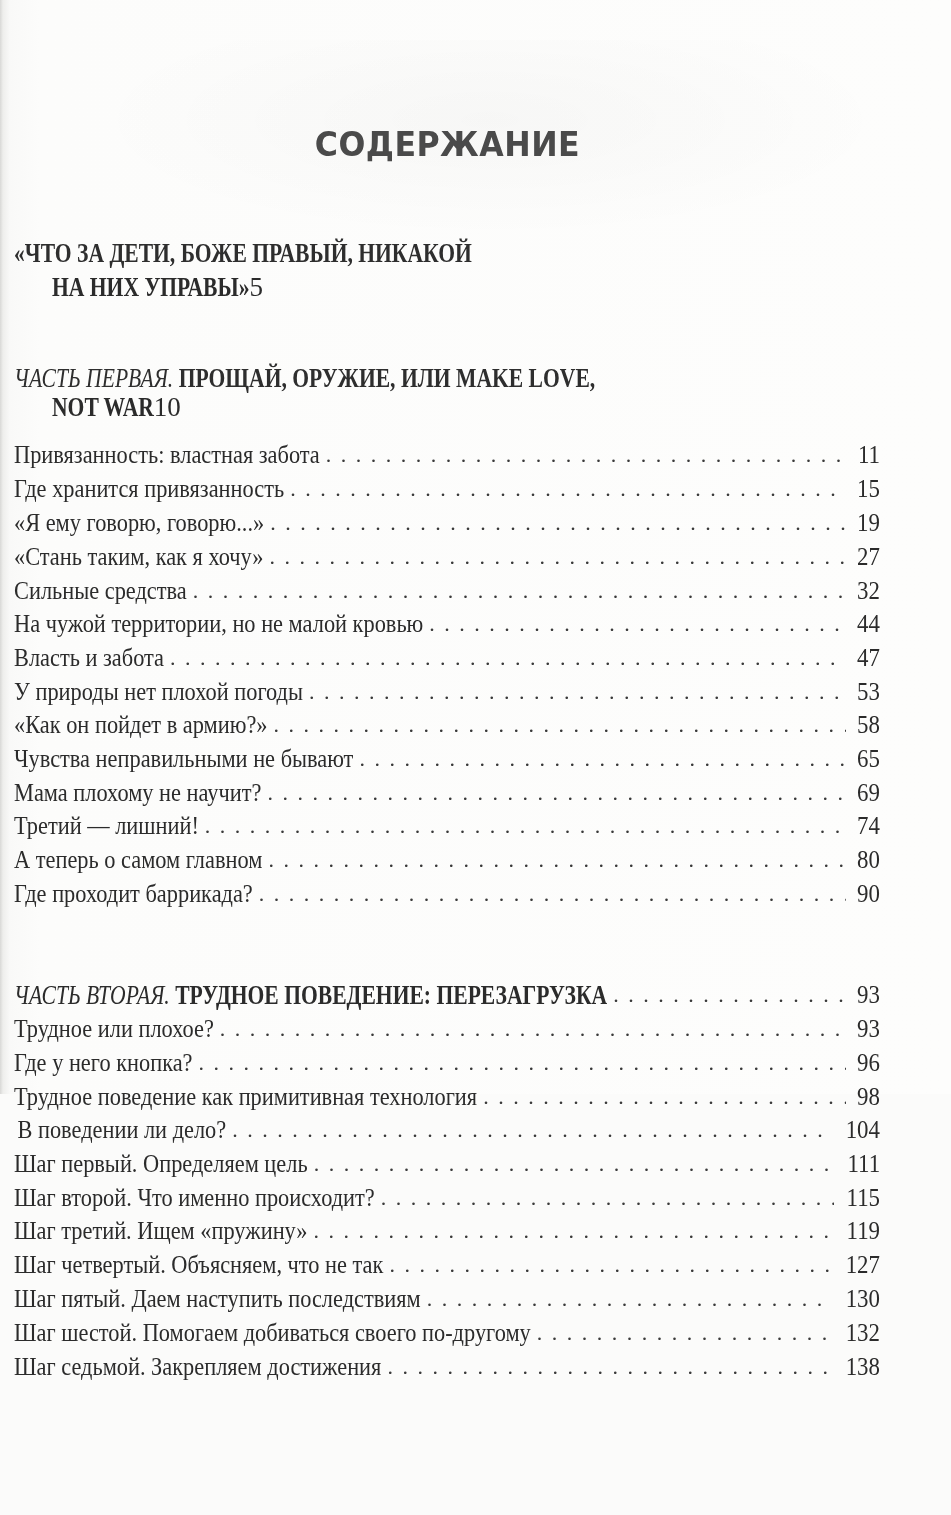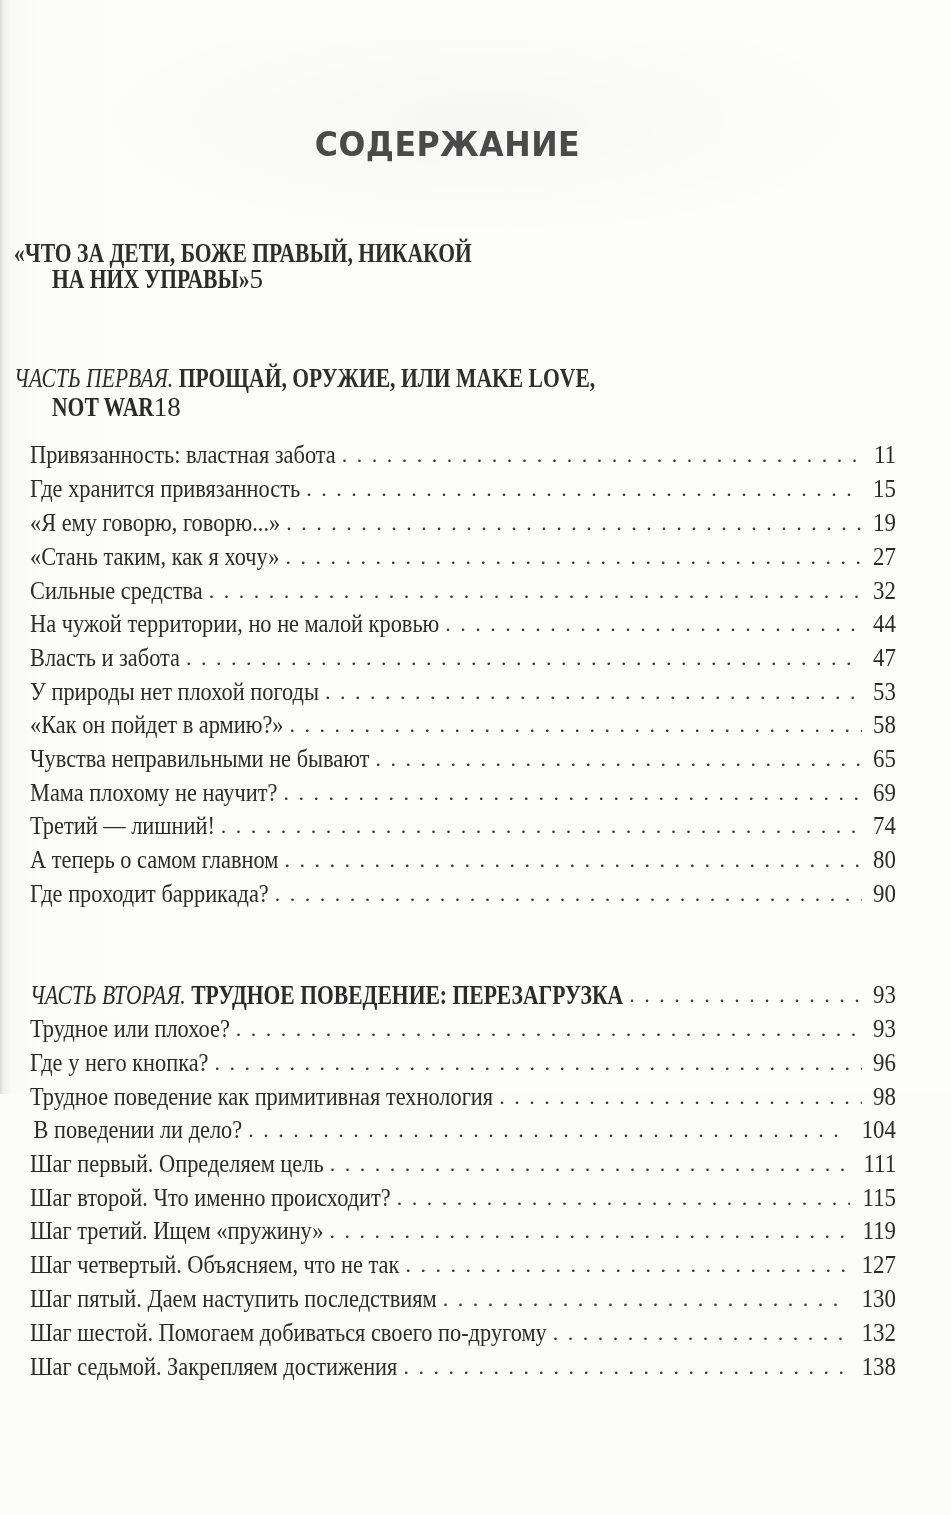--- a/index.html
+++ b/index.html
@@ -22,21 +22,21 @@
     .title {
       position: absolute; left: 0; width: 895px; top: 124px;
       text-align: center;
       font-family: "DejaVu Sans", "Liberation Sans", sans-serif;
       font-weight: bold; font-size: 34px; letter-spacing: 0.5px;
       color: #4a4a4a;
       transform: scaleX(0.93); transform-origin: 447px 0;
     }
     .toc { position: absolute; left: 14px; width: 866px; top: 0; }
     .row {
-      position: absolute; left: 16px; width: 866px; height: 34px;
+      position: absolute; left: 0; width: 866px; height: 34px;
       display: flex; align-items: center;
       font-size: 26px; line-height: 34px; white-space: nowrap;
     }
     .row .lbl {
       flex: 0 0 auto;
       display: inline-block;
       transform: scaleX(0.86); transform-origin: 0 50%;
       margin-right: -0px;
     }
     .row .dots {
@@ -74,33 +74,33 @@
 <div class="page">
   <div class="bleed"></div>
 
   <div class="title">СОДЕРЖАНИЕ</div>
 
   <div class="toc">
 
     <div class="head" style="top:236px">
       <span class="line1">«ЧТО ЗА ДЕТИ, БОЖЕ ПРАВЫЙ, НИКАКОЙ</span>
     </div>
-    <div class="head2" style="top:262px">
+    <div class="head2" style="top:270px">
       <span class="lbl" style="margin-right: -49.3781px;">НА НИХ УПРАВЫ»</span>
       <span class="dots"></span>
       <span class="pg">5</span>
     </div>
 
     <div class="head" style="top:361px">
       <span class="line1"><span class="it">ЧАСТЬ ПЕРВАЯ.</span> <span>ПРОЩАЙ, ОРУЖИЕ, ИЛИ MAKE LOVE,</span></span>
     </div>
     <div class="head2" style="top:390px">
       <span class="lbl" style="margin-right: -25.4594px;">NOT WAR</span>
       <span class="dots"></span>
-      <span class="pg">18</span>
+      <span class="pg">10</span>
     </div>
 
     <div class="row" style="top:438px">
         <span class="lbl" style="margin-right: -49.7766px;">Привязанность: властная забота</span>
         <span class="dots"></span>
         <span class="pg">11</span>
       </div>
     <div class="row" style="top:472px">
         <span class="lbl" style="margin-right: -43.9841px;">Где хранится привязанность</span>
         <span class="dots"></span>

